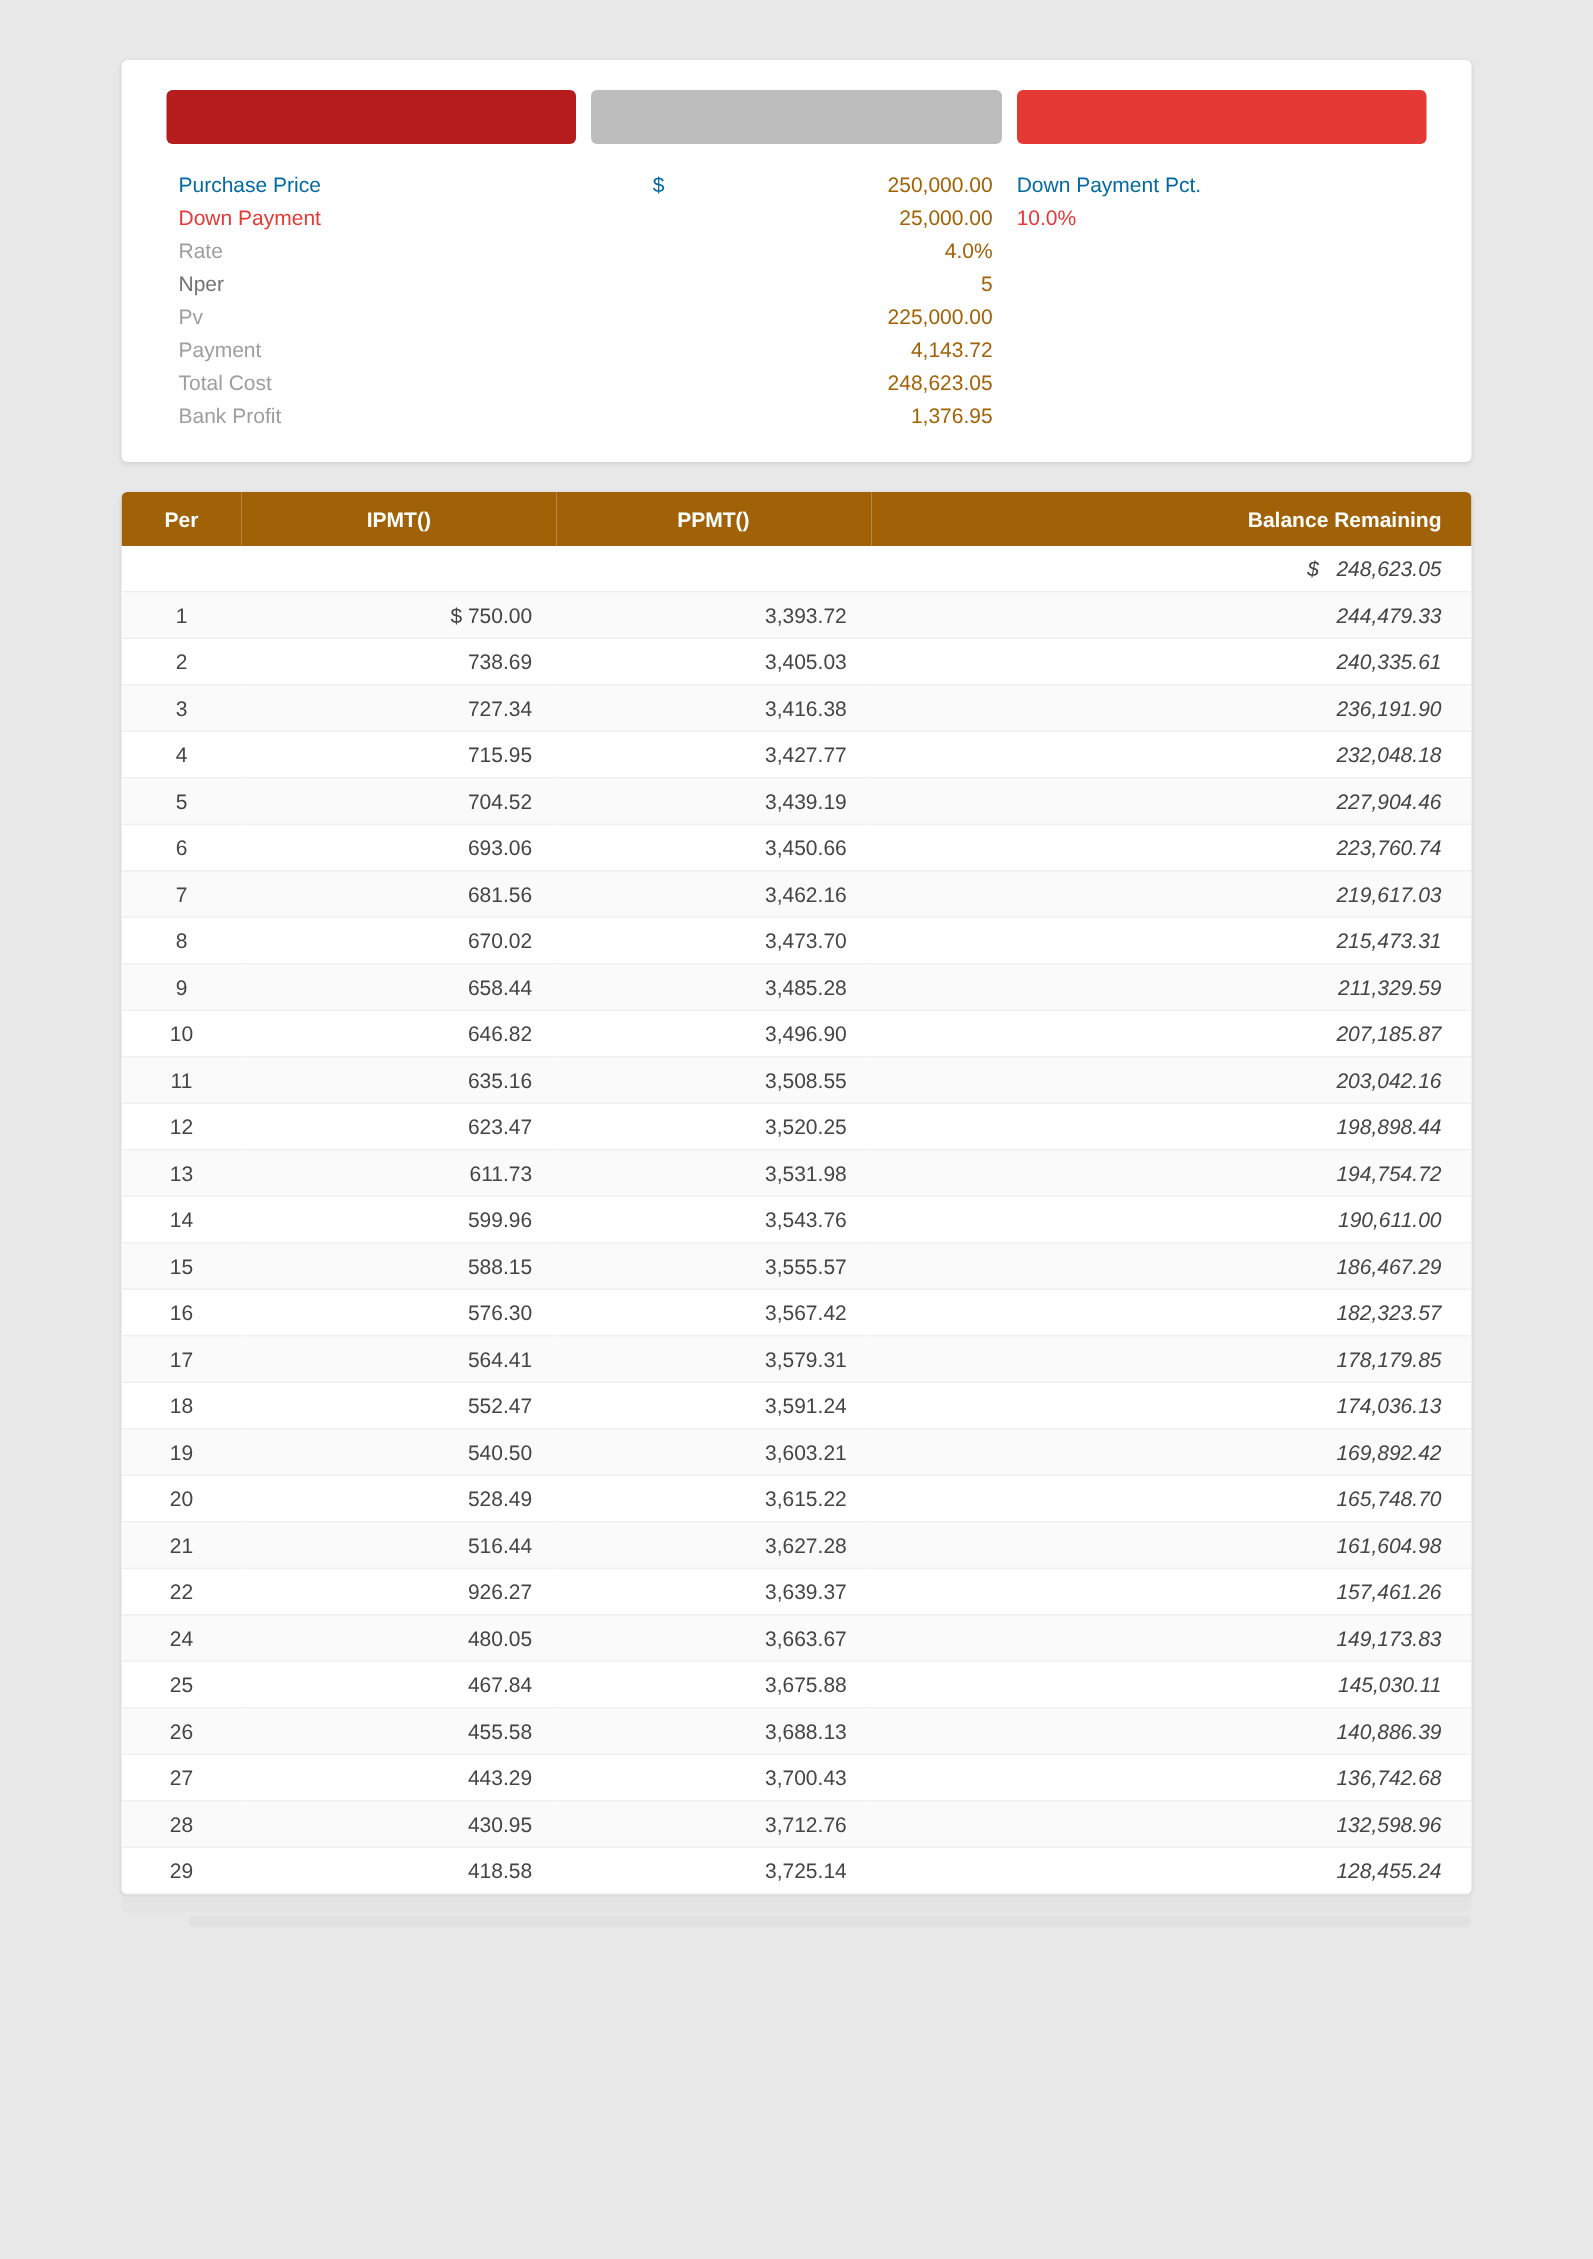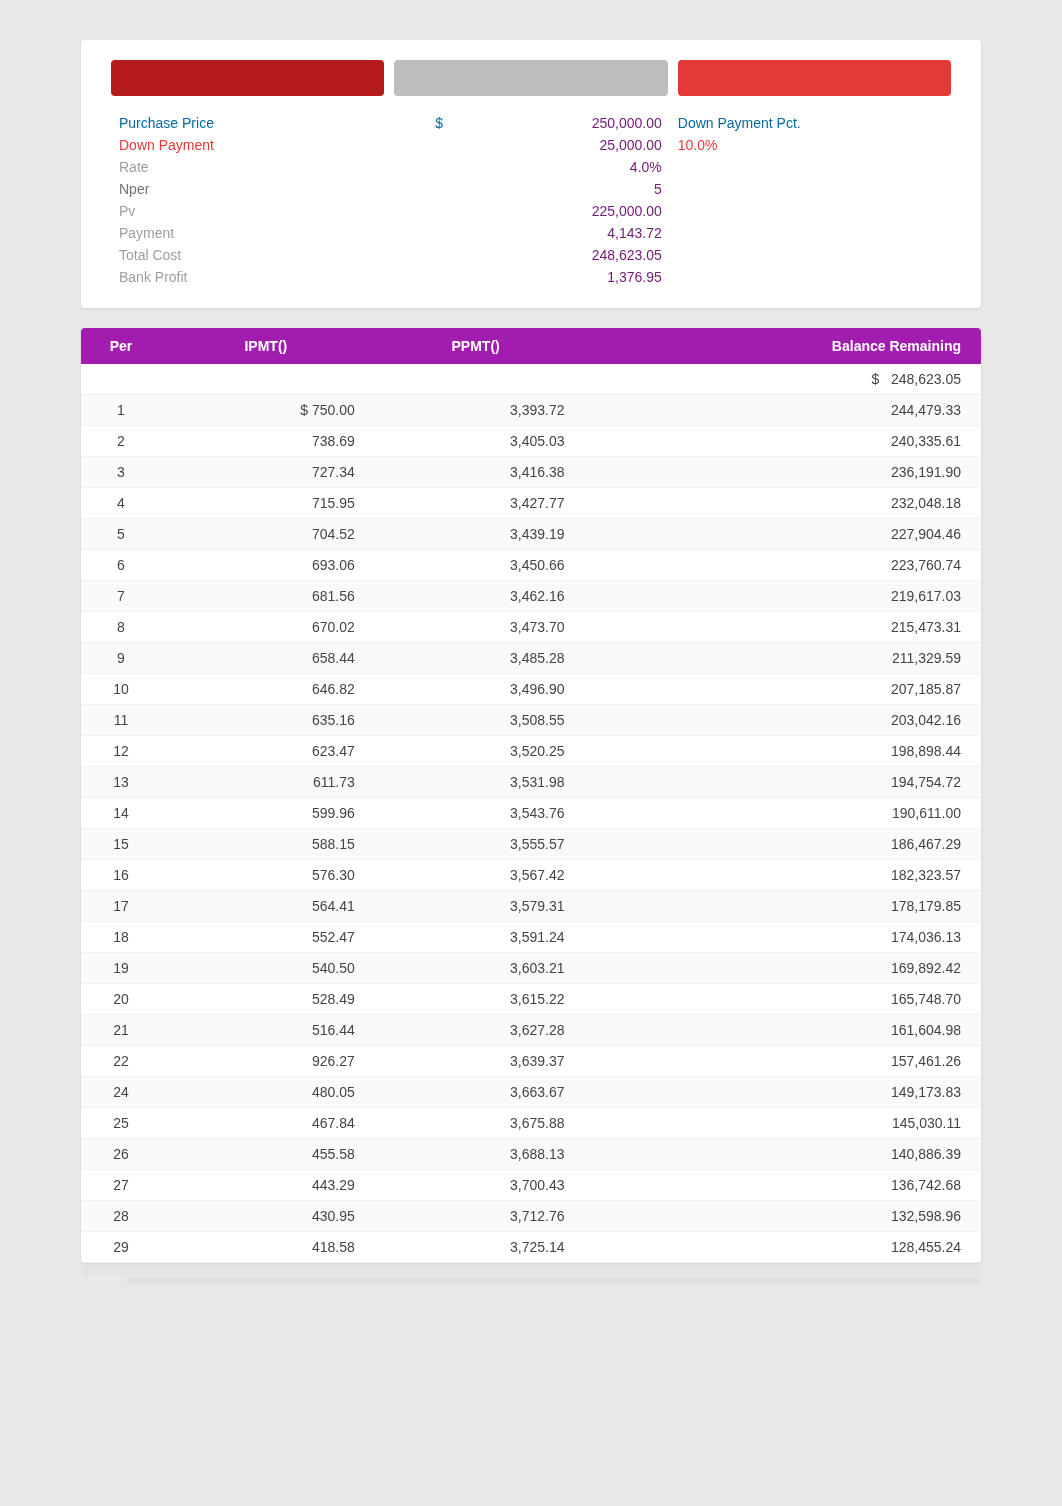--- a/index.html
+++ b/index.html
@@ -52,21 +52,21 @@
       font-weight: 500;
     }
 
     .summary-table tr td:nth-child(2) {
       text-align: right;
       width: 140px;
     }
 
     .summary-table tr td:nth-child(3) {
       text-align: right;
-      color: #701a75;
+      color: #a16207;
       padding-left: 30px;
     }
 
     .row-purchase td { color: #0369a1; }
     .row-down td { color: #e53935; }
     .row-rate td { color: #9e9e9e; }
     .row-nper td { color: #737373; }
     .row-pv td { color: #9e9e9e; }
     .row-payment td { color: #9e9e9e; }
     .row-totalcost td { color: #9e9e9e; }
@@ -79,21 +79,21 @@
       overflow: hidden;
       box-shadow: 0 1px 3px rgba(0,0,0,0.1);
     }
 
     .amort-table {
       width: 100%;
       border-collapse: collapse;
     }
 
     .amort-table thead tr {
-      background: #a21caf;
+      background: #a16207;
     }
 
     .amort-table thead th {
       color: #fff;
       padding: 10px 16px;
       text-align: center;
       font-weight: 600;
       font-size: 14px;
     }
 
@@ -123,20 +123,21 @@
     }
 
     .amort-table tbody td:first-child {
       text-align: center;
       width: 80px;
     }
 
     .amort-table tbody td:last-child {
       text-align: right;
       padding-right: 20px;
+      font-style: italic;
     }
 
     .amort-table tbody td:nth-child(2) {
       text-align: right;
     }
     .amort-table tbody td:nth-child(3) {
       text-align: right;
     }
 
     .balance-header-row td {

